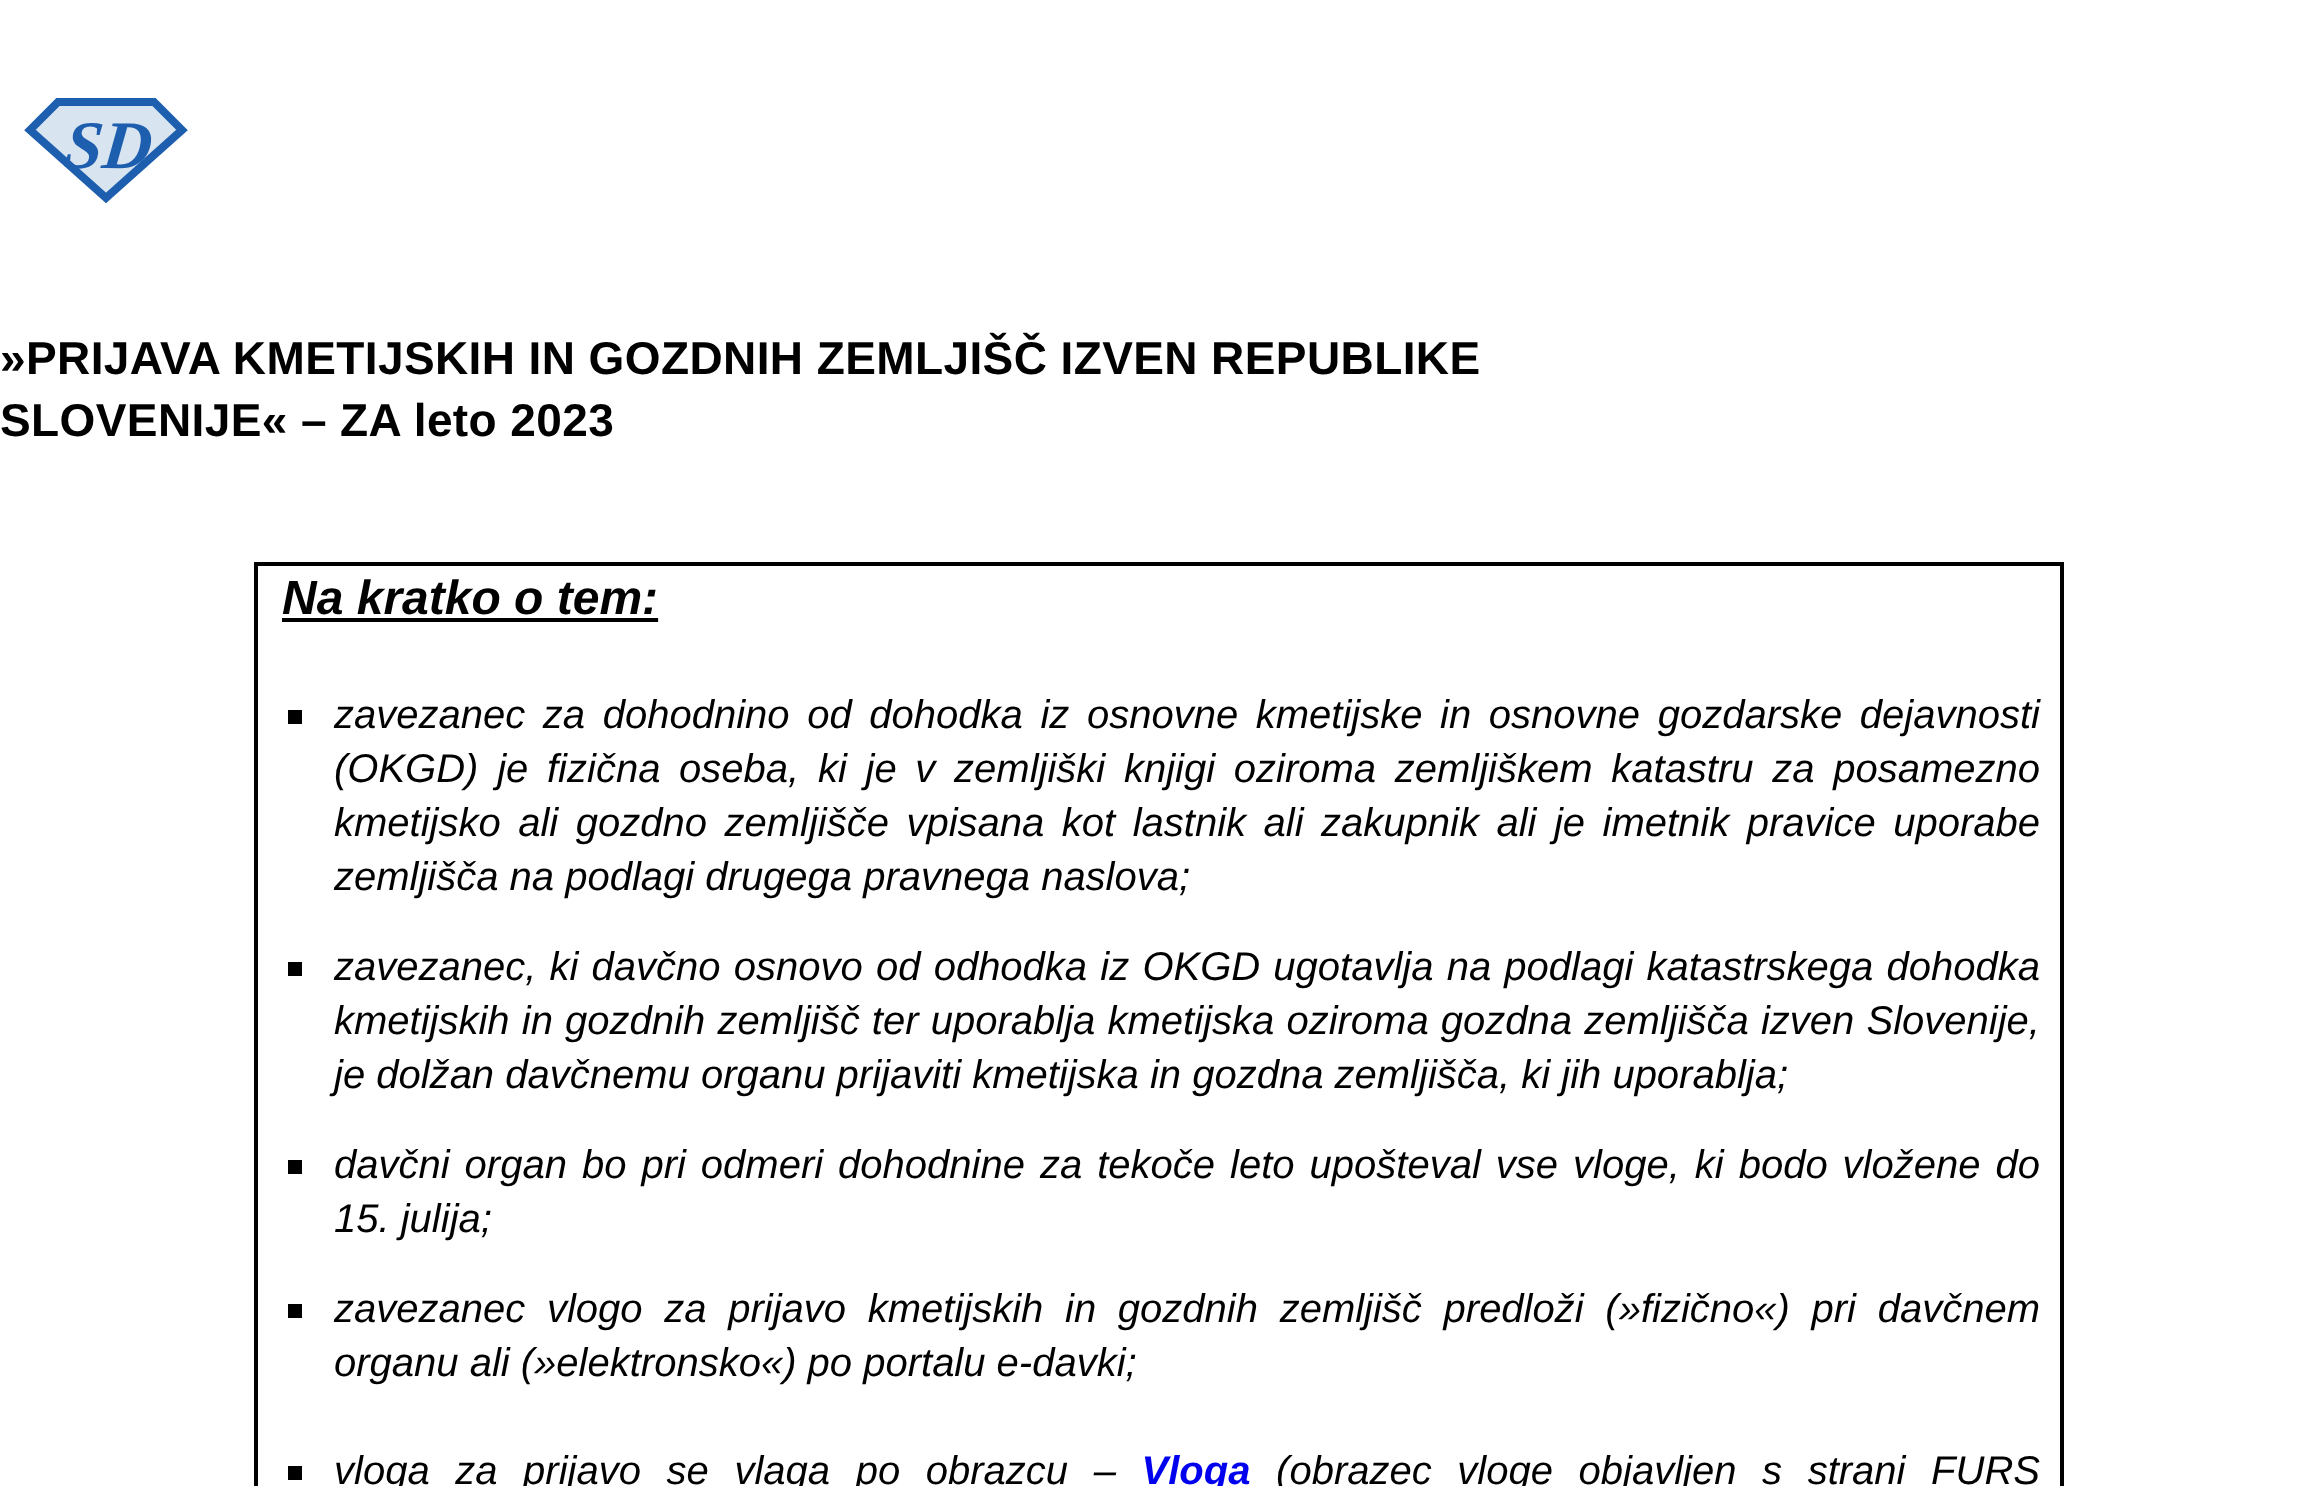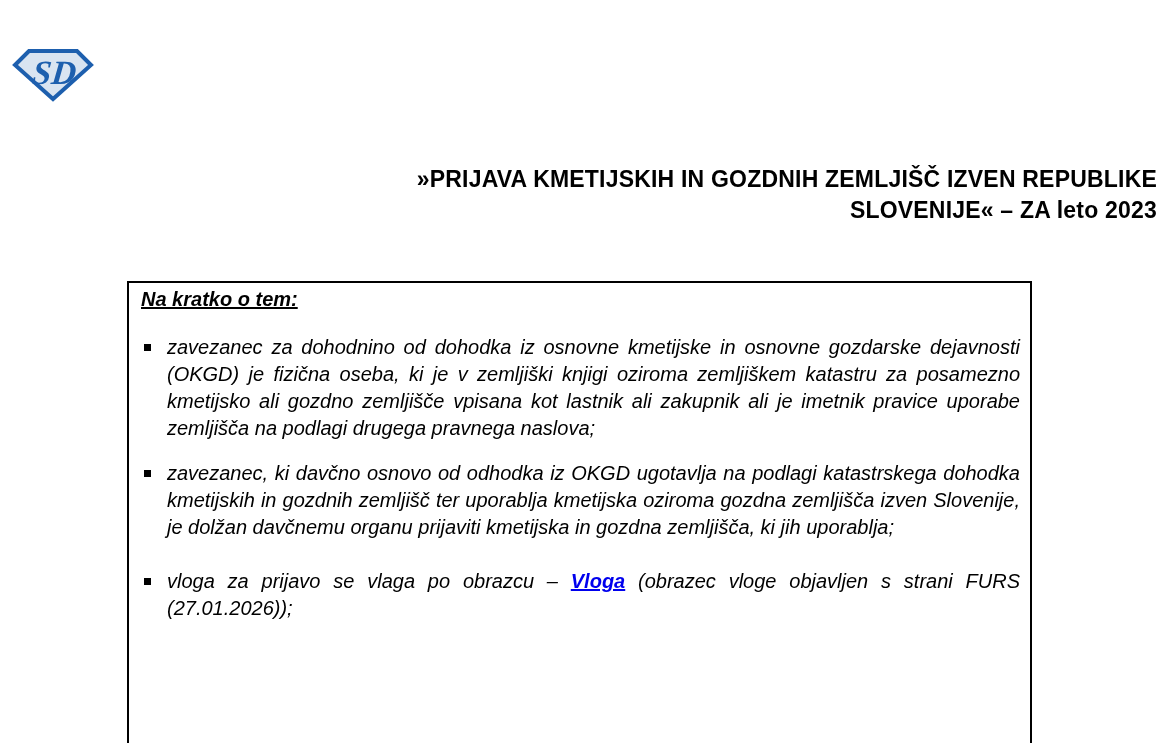--- a/index.html
+++ b/index.html
@@ -21,44 +21,44 @@
     left: 12px;
     top: 48px;
     width: 82px;
     height: 54px;
   }
   .doc-title {
     position: absolute;
     top: 164px;
     left: 0;
     width: 100%;
-    text-align: right;
+    text-align: left;
     font-weight: bold;
     font-size: 23px;
     line-height: 31px;
     letter-spacing: 0.2px;
   }
   .info-box {
     position: absolute;
     left: 127px;
     top: 281px;
     width: 905px;
     height: 500px;
     box-sizing: border-box;
     border: 2px solid #000000;
     padding: 3px 10px 10px 12px;
   }
   .box-heading {
     display: inline-block;
-    font-size: 20px;
+    font-size: 24px;
     font-weight: bold;
     font-style: italic;
     text-decoration: underline;
     line-height: 27px;
-    margin-bottom: 3px;
+    margin-bottom: 14px;
   }
   .bullet {
     position: relative;
     padding-left: 26px;
     font-size: 20px;
     font-style: italic;
     line-height: 27px;
     text-align: justify;
     margin-top: 18px;
   }
@@ -101,21 +101,29 @@
     <div class="bullet">
       <span class="bullet-marker"></span>
       <span>zavezanec za dohodnino od dohodka iz osnovne kmetijske in osnovne gozdarske dejavnosti (OKGD) je fizična oseba, ki je v zemljiški knjigi oziroma zemljiškem katastru za posamezno kmetijsko ali gozdno zemljišče vpisana kot lastnik ali zakupnik ali je imetnik pravice uporabe zemljišča na podlagi drugega pravnega naslova;</span>
     </div>
 
     <div class="bullet">
       <span class="bullet-marker"></span>
       <span>zavezanec, ki davčno osnovo od odhodka iz OKGD ugotavlja na podlagi katastrskega dohodka kmetijskih in gozdnih zemljišč ter uporablja kmetijska oziroma gozdna zemljišča izven Slovenije, je dolžan davčnemu organu prijaviti kmetijska in gozdna zemljišča, ki jih uporablja;</span>
     </div>
 
+    <div class="bullet">
+      <span class="bullet-marker"></span>
+      <span>davčni organ bo pri odmeri dohodnine za tekoče leto upošteval vse vloge, ki bodo vložene do 15. julija;</span>
+    </div>
 
+    <div class="bullet">
+      <span class="bullet-marker"></span>
+      <span>zavezanec vlogo za prijavo kmetijskih in gozdnih zemljišč predloži (»fizično«) pri davčnem organu ali (»elektronsko«) po portalu e-davki;</span>
+    </div>
 
     <div class="bullet spaced">
       <span class="bullet-marker"></span>
       <span>vloga za prijavo se vlaga po obrazcu – </span><a class="doc-link" href="#" style="color: rgb(0, 0, 238);">Vloga</a><span> (obrazec vloge objavljen s strani FURS (27.01.2026));</span>
     </div>
   </div>
 
 </div>
 
 </body></html>

